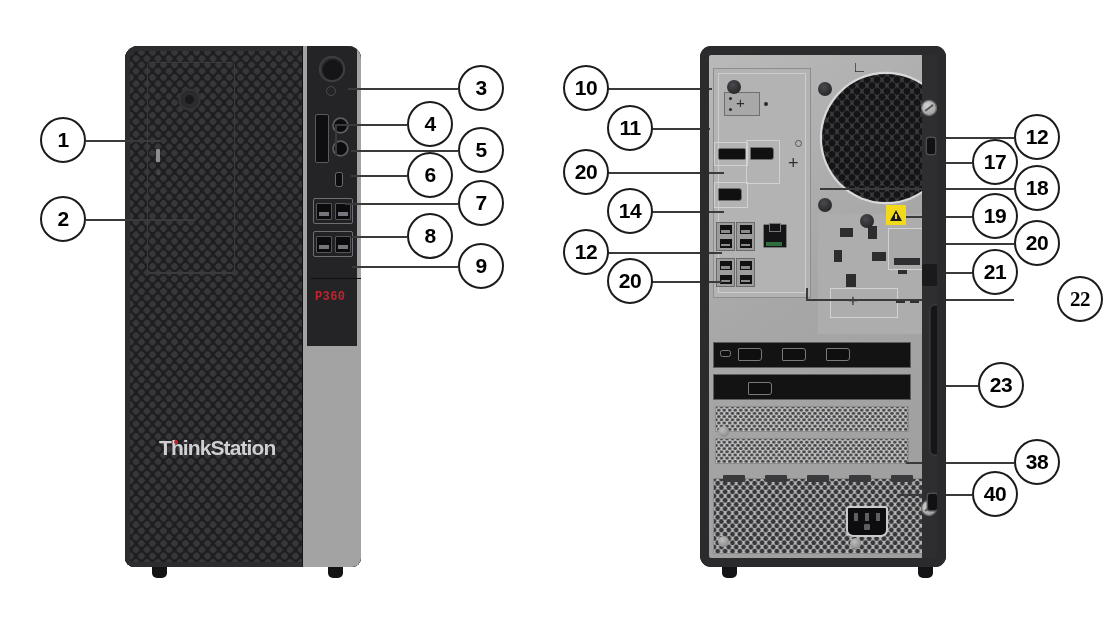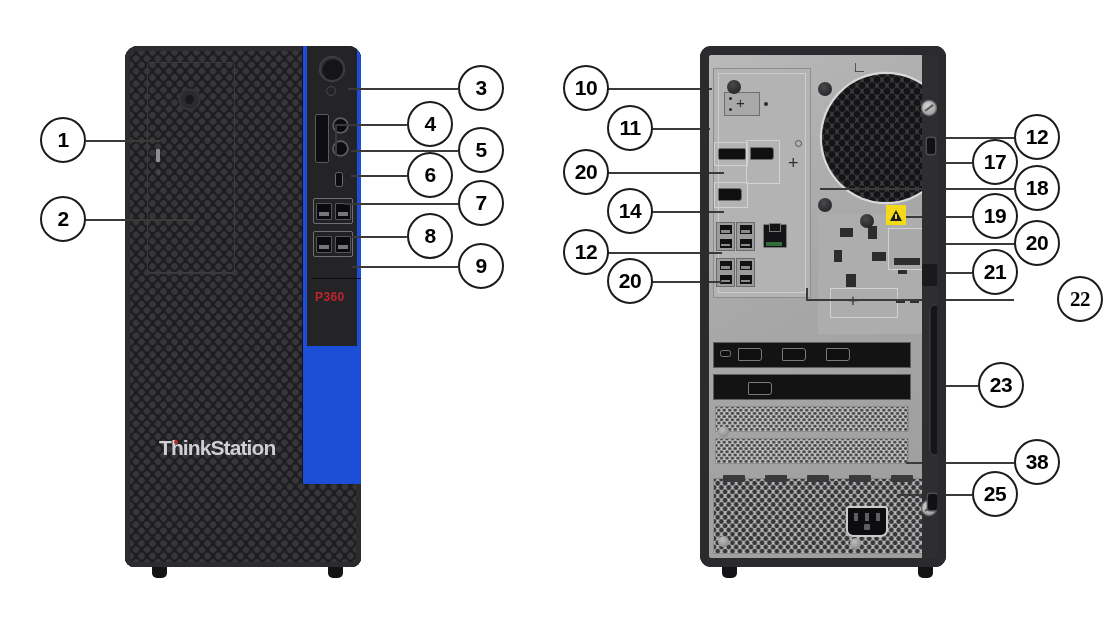--- a/index.html
+++ b/index.html
@@ -87,24 +87,25 @@
     position:absolute;left:32px;top:124px;width:3px;height:5px;
     background:#46464a;border-radius:1px;z-index:8;
   }
   #front-lower-seam{
     position:absolute;left:22px;top:226px;width:86px;height:1.2px;
     background:#3b3b3e;z-index:5;
   }
 
   
   #front-io-bezel{
-    position:absolute;right:0;top:0;width:58px;height:438px;
-    background:#1d4ed8;
+    position:absolute;right:0;top:0;width:58px;height:521px;
+    background:#a3a3a3;
     border-left:1.4px solid #141416;
     z-index:9;
+    font-family:Liberation Mono, monospace;
   }
   #front-io-inner{
     position:absolute;left:4px;top:0;width:50px;height:300px;
     background:#242427;
     z-index:10;
   }
   #power-button{
     position:absolute;left:14px;top:12px;width:22px;height:22px;
     border-radius:50%;
     background:#151517;
@@ -719,15 +720,15 @@
   <div class="callout" style="left:1014px;top:114px;">12</div>
   <div class="callout" style="left:972px;top:139px;">17</div>
   <div class="callout" style="left:1014px;top:165px;">18</div>
   <div class="callout" style="left:972px;top:193px;">19</div>
   <div class="callout" style="left:1014px;top:220px;">20</div>
   <div class="callout" style="left:972px;top:249px;">21</div>
   <div class="callout" style="left:1057px;top:276px;font-family:Liberation Serif, serif;">22</div>
 
   <div class="callout" style="left:978px;top:362px;">23</div>
   <div class="callout" style="left:1014px;top:439px;">38</div>
-  <div class="callout" style="left:972px;top:471px;">25</div>
+  <div class="callout" style="left:972px;top:471px;">40</div>
 
 </div>
 
 </body></html>

